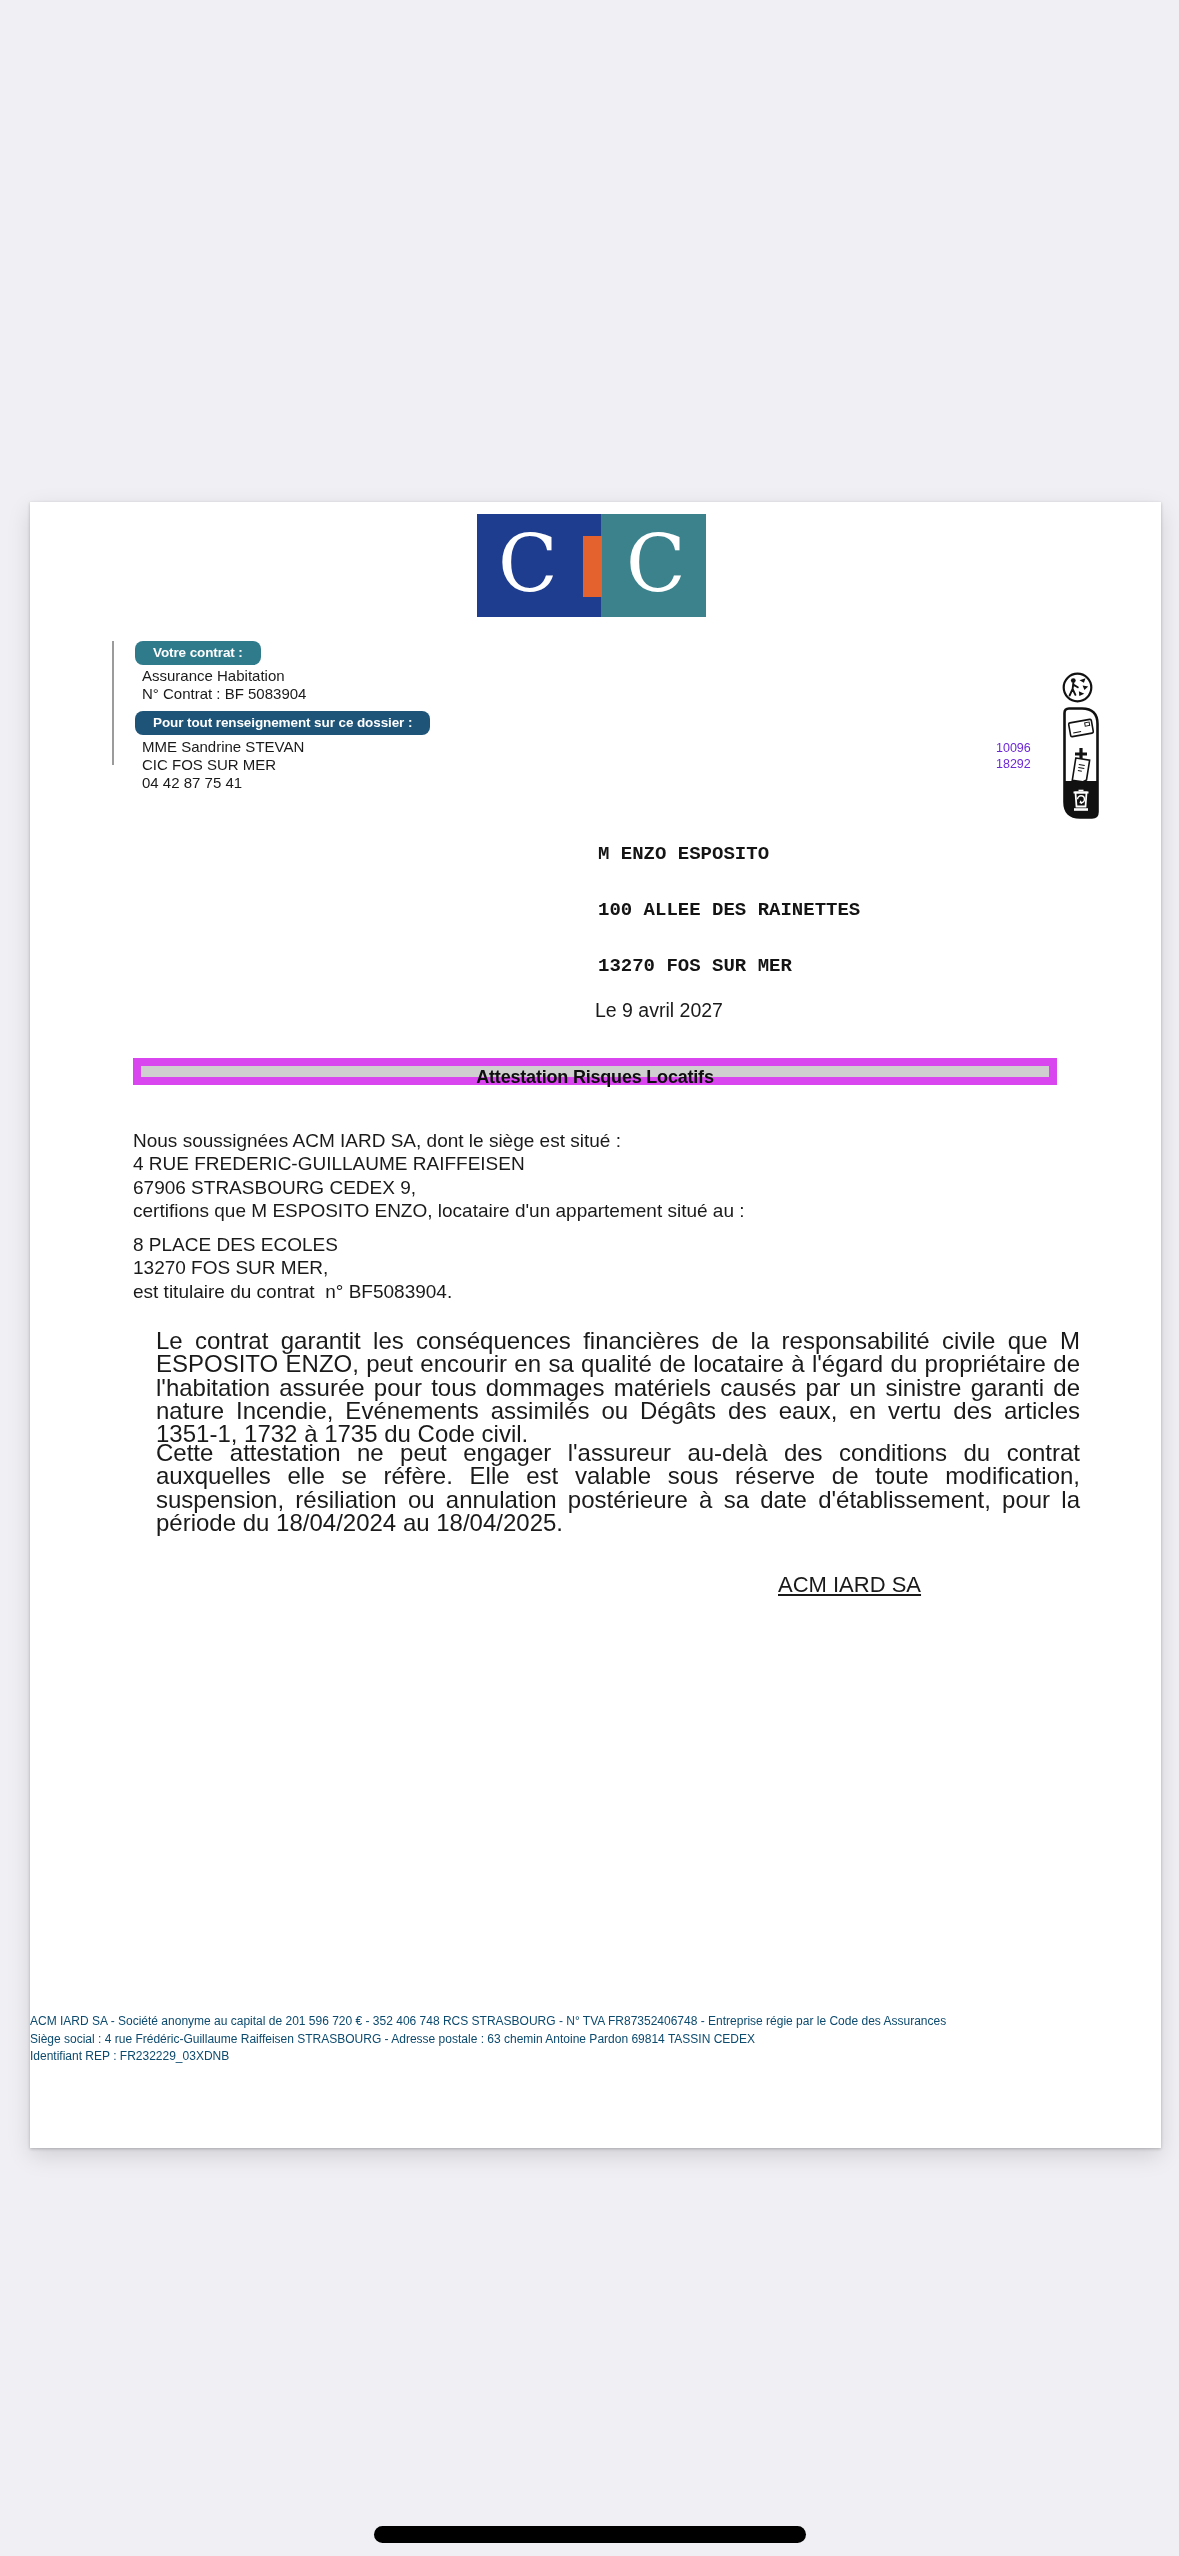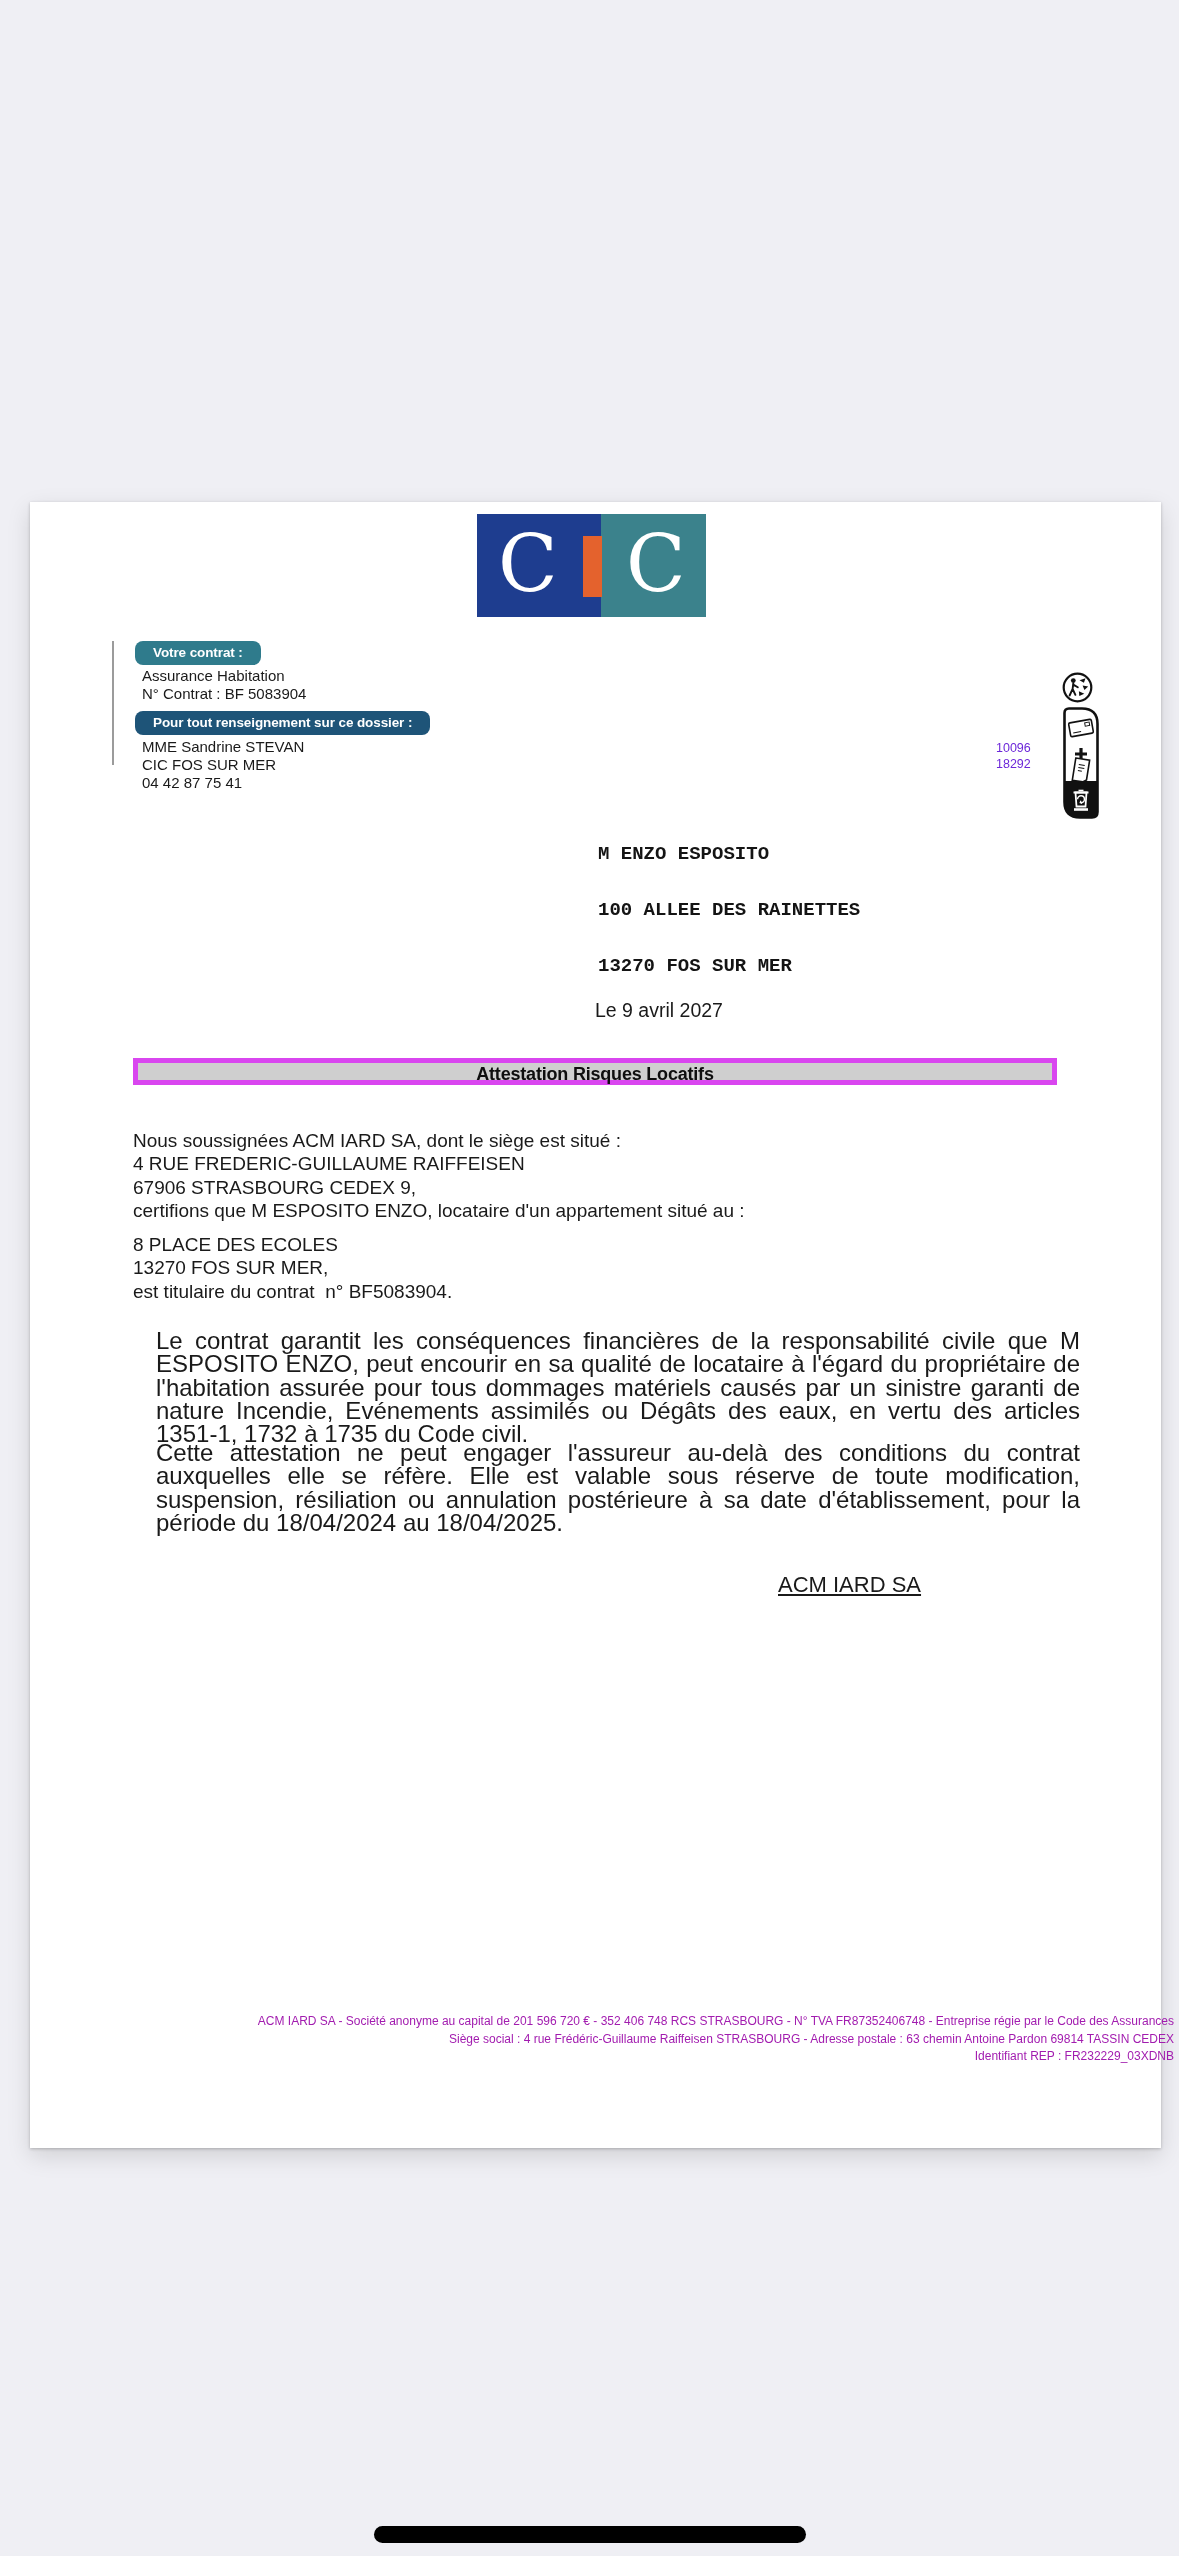--- a/index.html
+++ b/index.html
@@ -46,34 +46,34 @@
   
   .recipient{
     position:absolute;left:568px;top:306px;
     font-family:"Liberation Mono","DejaVu Sans Mono",monospace;
     font-size:19px;line-height:18.6px;font-weight:600;white-space:pre;color:#141414;
   }
   .date-line{position:absolute;left:565px;top:497px;font-size:19.5px;white-space:nowrap;}
   
   .title-bar{
     position:absolute;left:103px;top:556px;width:924px;height:27px;box-sizing:border-box;
-    background:#CFCFCF;border:5px solid #d946ef;
+    background:#CFCFCF;border:8px solid #d946ef;
     text-align:center;font-weight:bold;font-size:18px;line-height:22px;letter-spacing:-.2px;color:#0E0E0E;
   }
   
   .bodyline{white-space:pre;font-size:19px;line-height:23.3px;}
   .block{position:absolute;left:103px;width:924px;}
   .b-intro{top:627px;}
   .b-prop{top:731px;}
   .b-par2{top:827px;}
   .b-par3{top:939px;}
   .just{font-size:24px;line-height:23.3px;text-align:justify;text-justify:inter-word;margin-left:23px;}
   .signer{position:absolute;left:748px;top:1070px;font-size:22px;white-space:nowrap;text-decoration:underline;}
   
-  .footer{position:absolute;left:0;top:1511px;width:1144px;text-align:right;color:#a21caf;}
+  .footer{position:absolute;left:0;top:1511px;width:1144px;text-align:left;color:#0c4a6e;}
   .footer div{font-size:12px;line-height:17.6px;white-space:nowrap;}
   
   .home-indicator{
     position:absolute;left:374px;top:2526px;width:432px;height:17px;border-radius:9px;background:#000;
   }
 </style>
 </head>
 <body>
 
 <div class="page">

